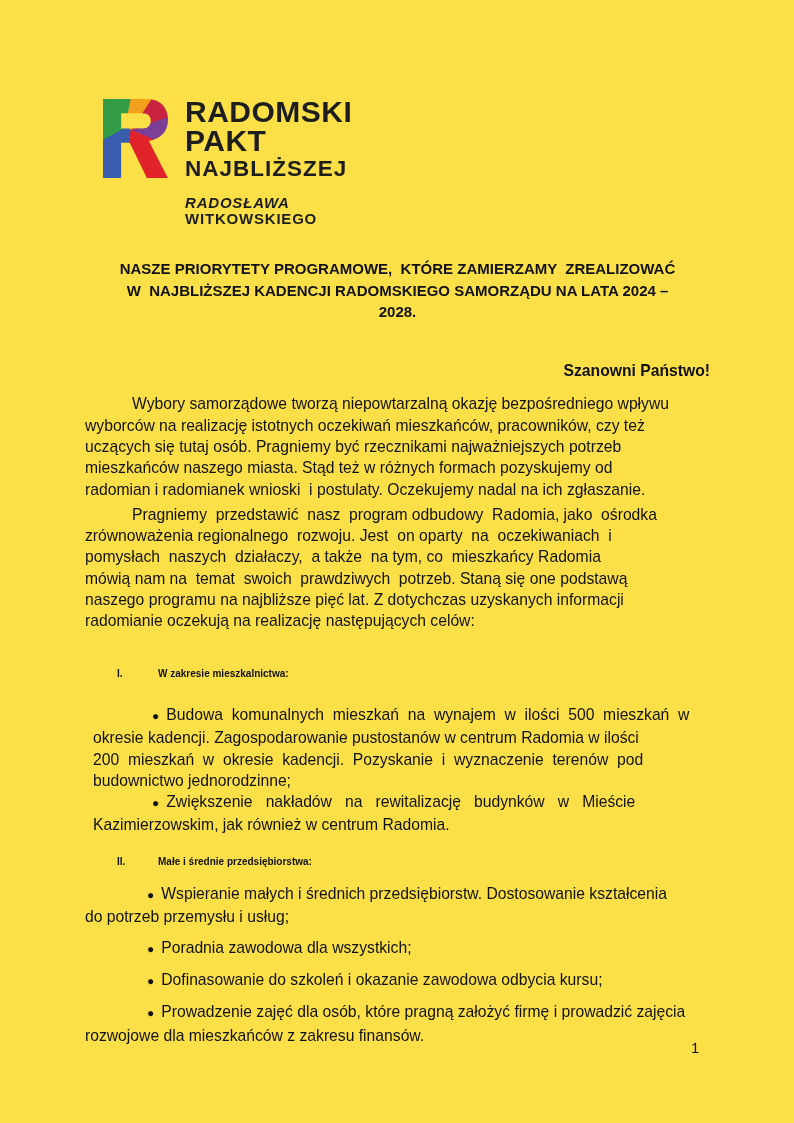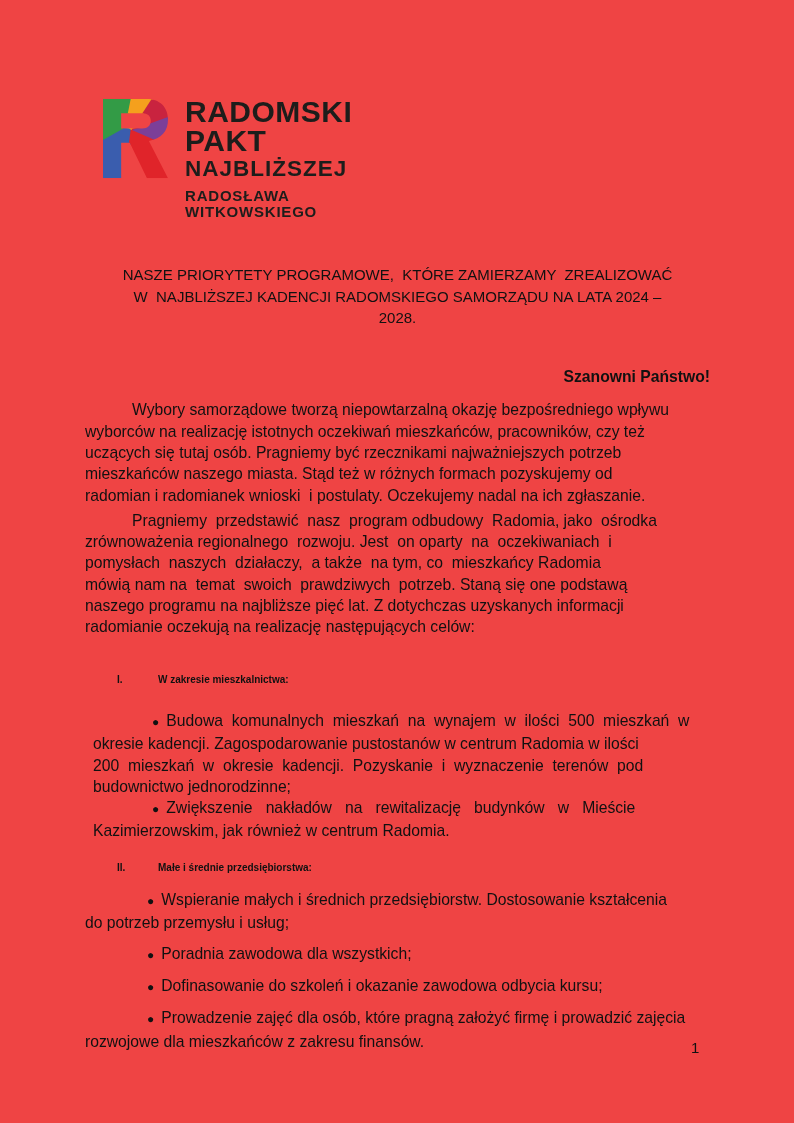--- a/index.html
+++ b/index.html
@@ -1,34 +1,34 @@
 <!DOCTYPE html>
 <html lang="pl"><head>
 <meta charset="utf-8">
 <style>
   html,body { margin:0; padding:0; background:#ffffff; }
   .page {
-    width:794px; height:1123px; position:relative; background:#ef4444;
+    width:794px; height:1123px; position:relative; background:#fde047;
     box-sizing:border-box; padding:0 84px 0 85px; overflow:hidden;
     font-family:"Liberation Sans", sans-serif; color:#111111;
   }
   p { margin:0; }
 
   
   .logo { margin:97px 0 0 18px; display:flex; align-items:flex-start; }
   .logo-r { width:65px; height:83px; flex:0 0 auto; }
   .logo-text { margin-left:17px; color:#1d1d1b; }
   .lg-big { font-size:30px; font-weight:bold; line-height:29px; letter-spacing:0.5px; white-space:nowrap; }
   .lg-mid { font-size:22.5px; font-weight:bold; line-height:27px; letter-spacing:1px; white-space:nowrap; }
   .lg-sm  { font-size:15px;  font-weight:bold; line-height:15.5px; letter-spacing:0.8px; white-space:nowrap; }
-  .lg-sm.first { margin-top:6px; }
+  .lg-sm.first { margin-top:13px;font-style:italic; }
 
   
   .doc-heading {
-    margin-top:45px; font-weight:normal; font-size:15px; line-height:21.7px;
+    margin-top:32px; font-weight:bold; font-size:15px; line-height:21.7px;
     text-align:center; white-space:pre-wrap;
   }
   .salutation { margin-top:37px; font-weight:bold; font-size:15.7px; line-height:21.3px; text-align:right; }
   .body-par { font-size:15.7px; line-height:21.3px; white-space:pre-wrap; text-indent:47px; }
   .par-1 { margin-top:12px; }
   .par-2 { margin-top:4px; }
 
   .sec-head { font-weight:bold; font-size:10px; line-height:21.3px; padding-left:32px; }
   .sec-head .num { display:inline-block; width:41px; }
   .sec1-head { margin-top:31px; }

